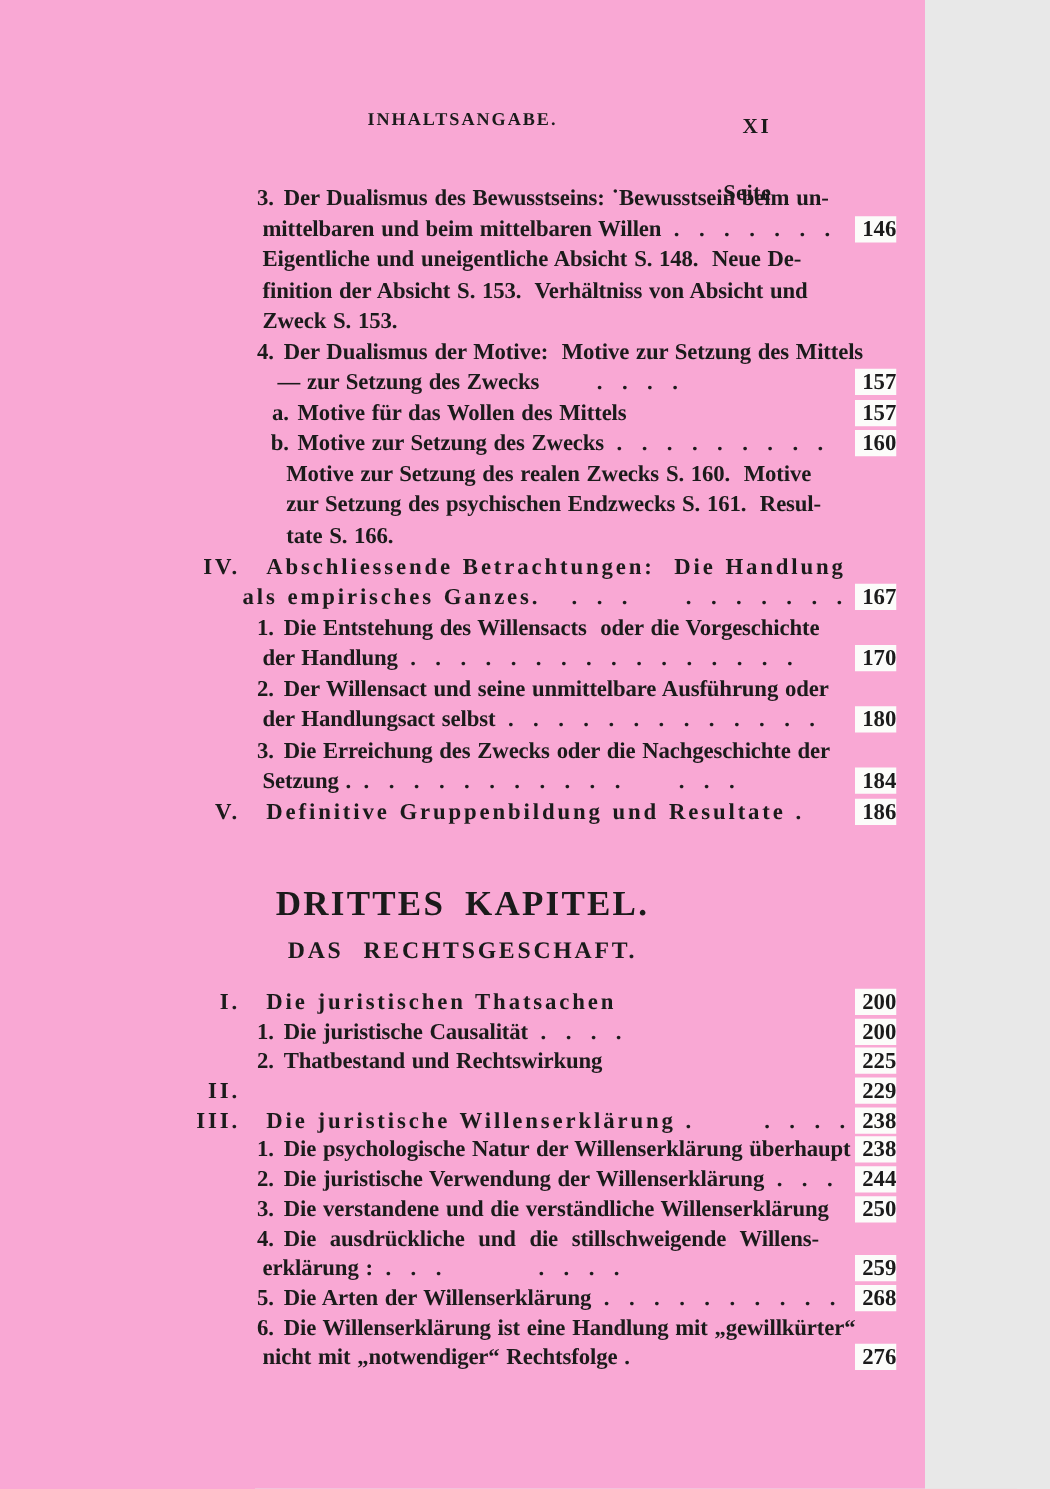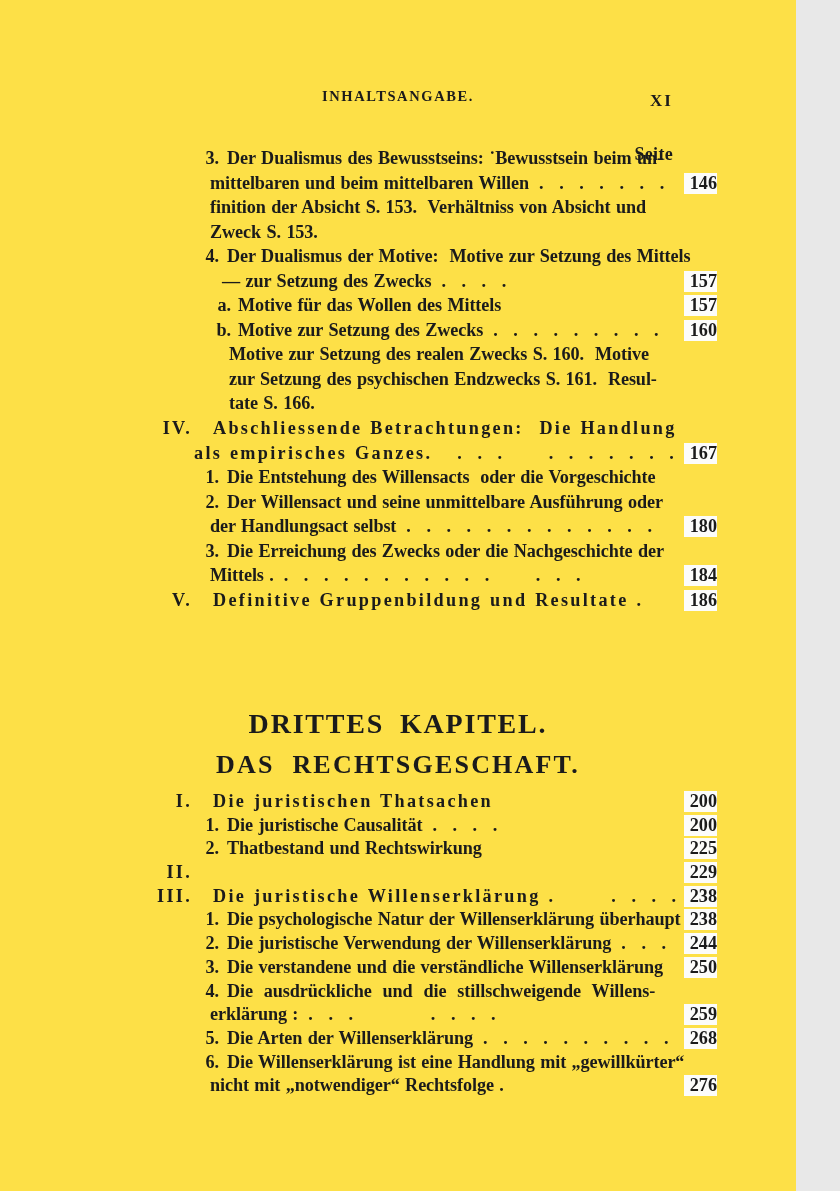--- a/index.html
+++ b/index.html
@@ -1,19 +1,19 @@
 <!DOCTYPE html>
 <html><head>
 <meta charset="utf-8">
 <style>
   html,body{margin:0;padding:0;background:#e8e8e8;}
   .page{
     position:relative;
-    width:796px;height:1191px;
-    background:#fde047;
+    width:740px;height:1191px;
+    background:#f9a8d4;
     color:#1b1b1b;
     font-family:"Liberation Serif","DejaVu Serif",serif;
     font-weight:bold;
     overflow:hidden;
   }
   
   .rh-title{
     position:absolute;top:88px;left:0;right:0;
     text-align:center;
     font-size:14.5px;letter-spacing:1.6px;
@@ -39,34 +39,34 @@
   .txt,.lbl{white-space:pre;}
   .lbl{flex:0 0 auto;}
   
   .ind-r  .lbl{width:42px;text-align:right;margin-right:6px;}
   .ind-rc {padding-left:44px;}
   .ind-n  {padding-left:52px;}
   .ind-n  .lbl{width:17px;text-align:right;margin-right:8px;}
   .ind-nc {padding-left:60px;}
   .ind-l  {padding-left:66px;}
   .ind-l  .lbl{width:15px;text-align:right;margin-right:7px;}
-  .ind-d  {padding-left:72px;}
+  .ind-d  {padding-left:72px;gap:36px;}
   .ind-s  {padding-left:79px;}
   
   .ls{letter-spacing:2.3px;gap:15px;}
   .dots{white-space:pre;margin-left:10px;word-spacing:11px;letter-spacing:0;}
   .pg{position:absolute;right:0;letter-spacing:0;background:#fcfcfa;padding-left:6px;}
   
   .kapitel{
     position:absolute;top:708px;left:0;right:0;text-align:center;
     font-size:28px;letter-spacing:1.8px;word-spacing:7px;
   }
   .kap-title{
     position:absolute;top:750px;left:0;right:0;text-align:center;
-    font-size:26px;letter-spacing:2.2px;word-spacing:9px;
+    font-size:19px;letter-spacing:2.2px;word-spacing:9px;
   }
 </style>
 </head>
 <body>
 
 <div class="page">
 
   <div class="rh-title">INHALTSANGABE.</div>
 
   <div class="rh-folio">XI</div>
@@ -75,20 +75,23 @@
 
   <div id="toc-upper" class="toc">
       <div class="row ind-n">
         <span class="lbl">3.</span>
         <span class="txt">Der Dualismus des Bewusstseins: ˙Bewusstsein beim un-</span>
       </div>
       <div class="row ind-nc">
         <span class="txt">mittelbaren und beim mittelbaren Willen</span>
         <span class="dots">. . . . . . .</span>
         <span class="pg">146</span>
+      </div>
+      <div class="row ind-nc">
+        <span class="txt">Eigentliche und uneigentliche Absicht S. 148.  Neue De-</span>
       </div>
       <div class="row ind-nc">
         <span class="txt">finition der Absicht S. 153.  Verhältniss von Absicht und</span>
       </div>
       <div class="row ind-nc">
         <span class="txt">Zweck S. 153.</span>
       </div>
       <div class="row ind-n">
         <span class="lbl">4.</span>
         <span class="txt">Der Dualismus der Motive:  Motive zur Setzung des Mittels</span>
@@ -124,35 +127,40 @@
       </div>
       <div class="row ind-rc ls">
         <span class="txt">als empirisches Ganzes.</span>
         <span class="dots">. . .   . . . . . . .</span>
         <span class="pg">167</span>
       </div>
       <div class="row ind-n">
         <span class="lbl">1.</span>
         <span class="txt">Die Entstehung des Willensacts  oder die Vorgeschichte</span>
       </div>
+      <div class="row ind-nc">
+        <span class="txt">der Handlung</span>
+        <span class="dots">. . . . . . . . . . . . . . . .</span>
+        <span class="pg">170</span>
+      </div>
       <div class="row ind-n">
         <span class="lbl">2.</span>
         <span class="txt">Der Willensact und seine unmittelbare Ausführung oder</span>
       </div>
       <div class="row ind-nc">
         <span class="txt">der Handlungsact selbst</span>
         <span class="dots">. . . . . . . . . . . . .</span>
         <span class="pg">180</span>
       </div>
       <div class="row ind-n">
         <span class="lbl">3.</span>
         <span class="txt">Die Erreichung des Zwecks oder die Nachgeschichte der</span>
       </div>
       <div class="row ind-nc">
-        <span class="txt">Mittels .</span>
+        <span class="txt">Setzung .</span>
         <span class="dots">. . . . . . . . . . .   . . .</span>
         <span class="pg">184</span>
       </div>
       <div class="row ind-r ls">
         <span class="lbl">V.</span>
         <span class="txt">Definitive Gruppenbildung und Resultate .</span>
         <span class="pg">186</span>
       </div>
     </div>
 

